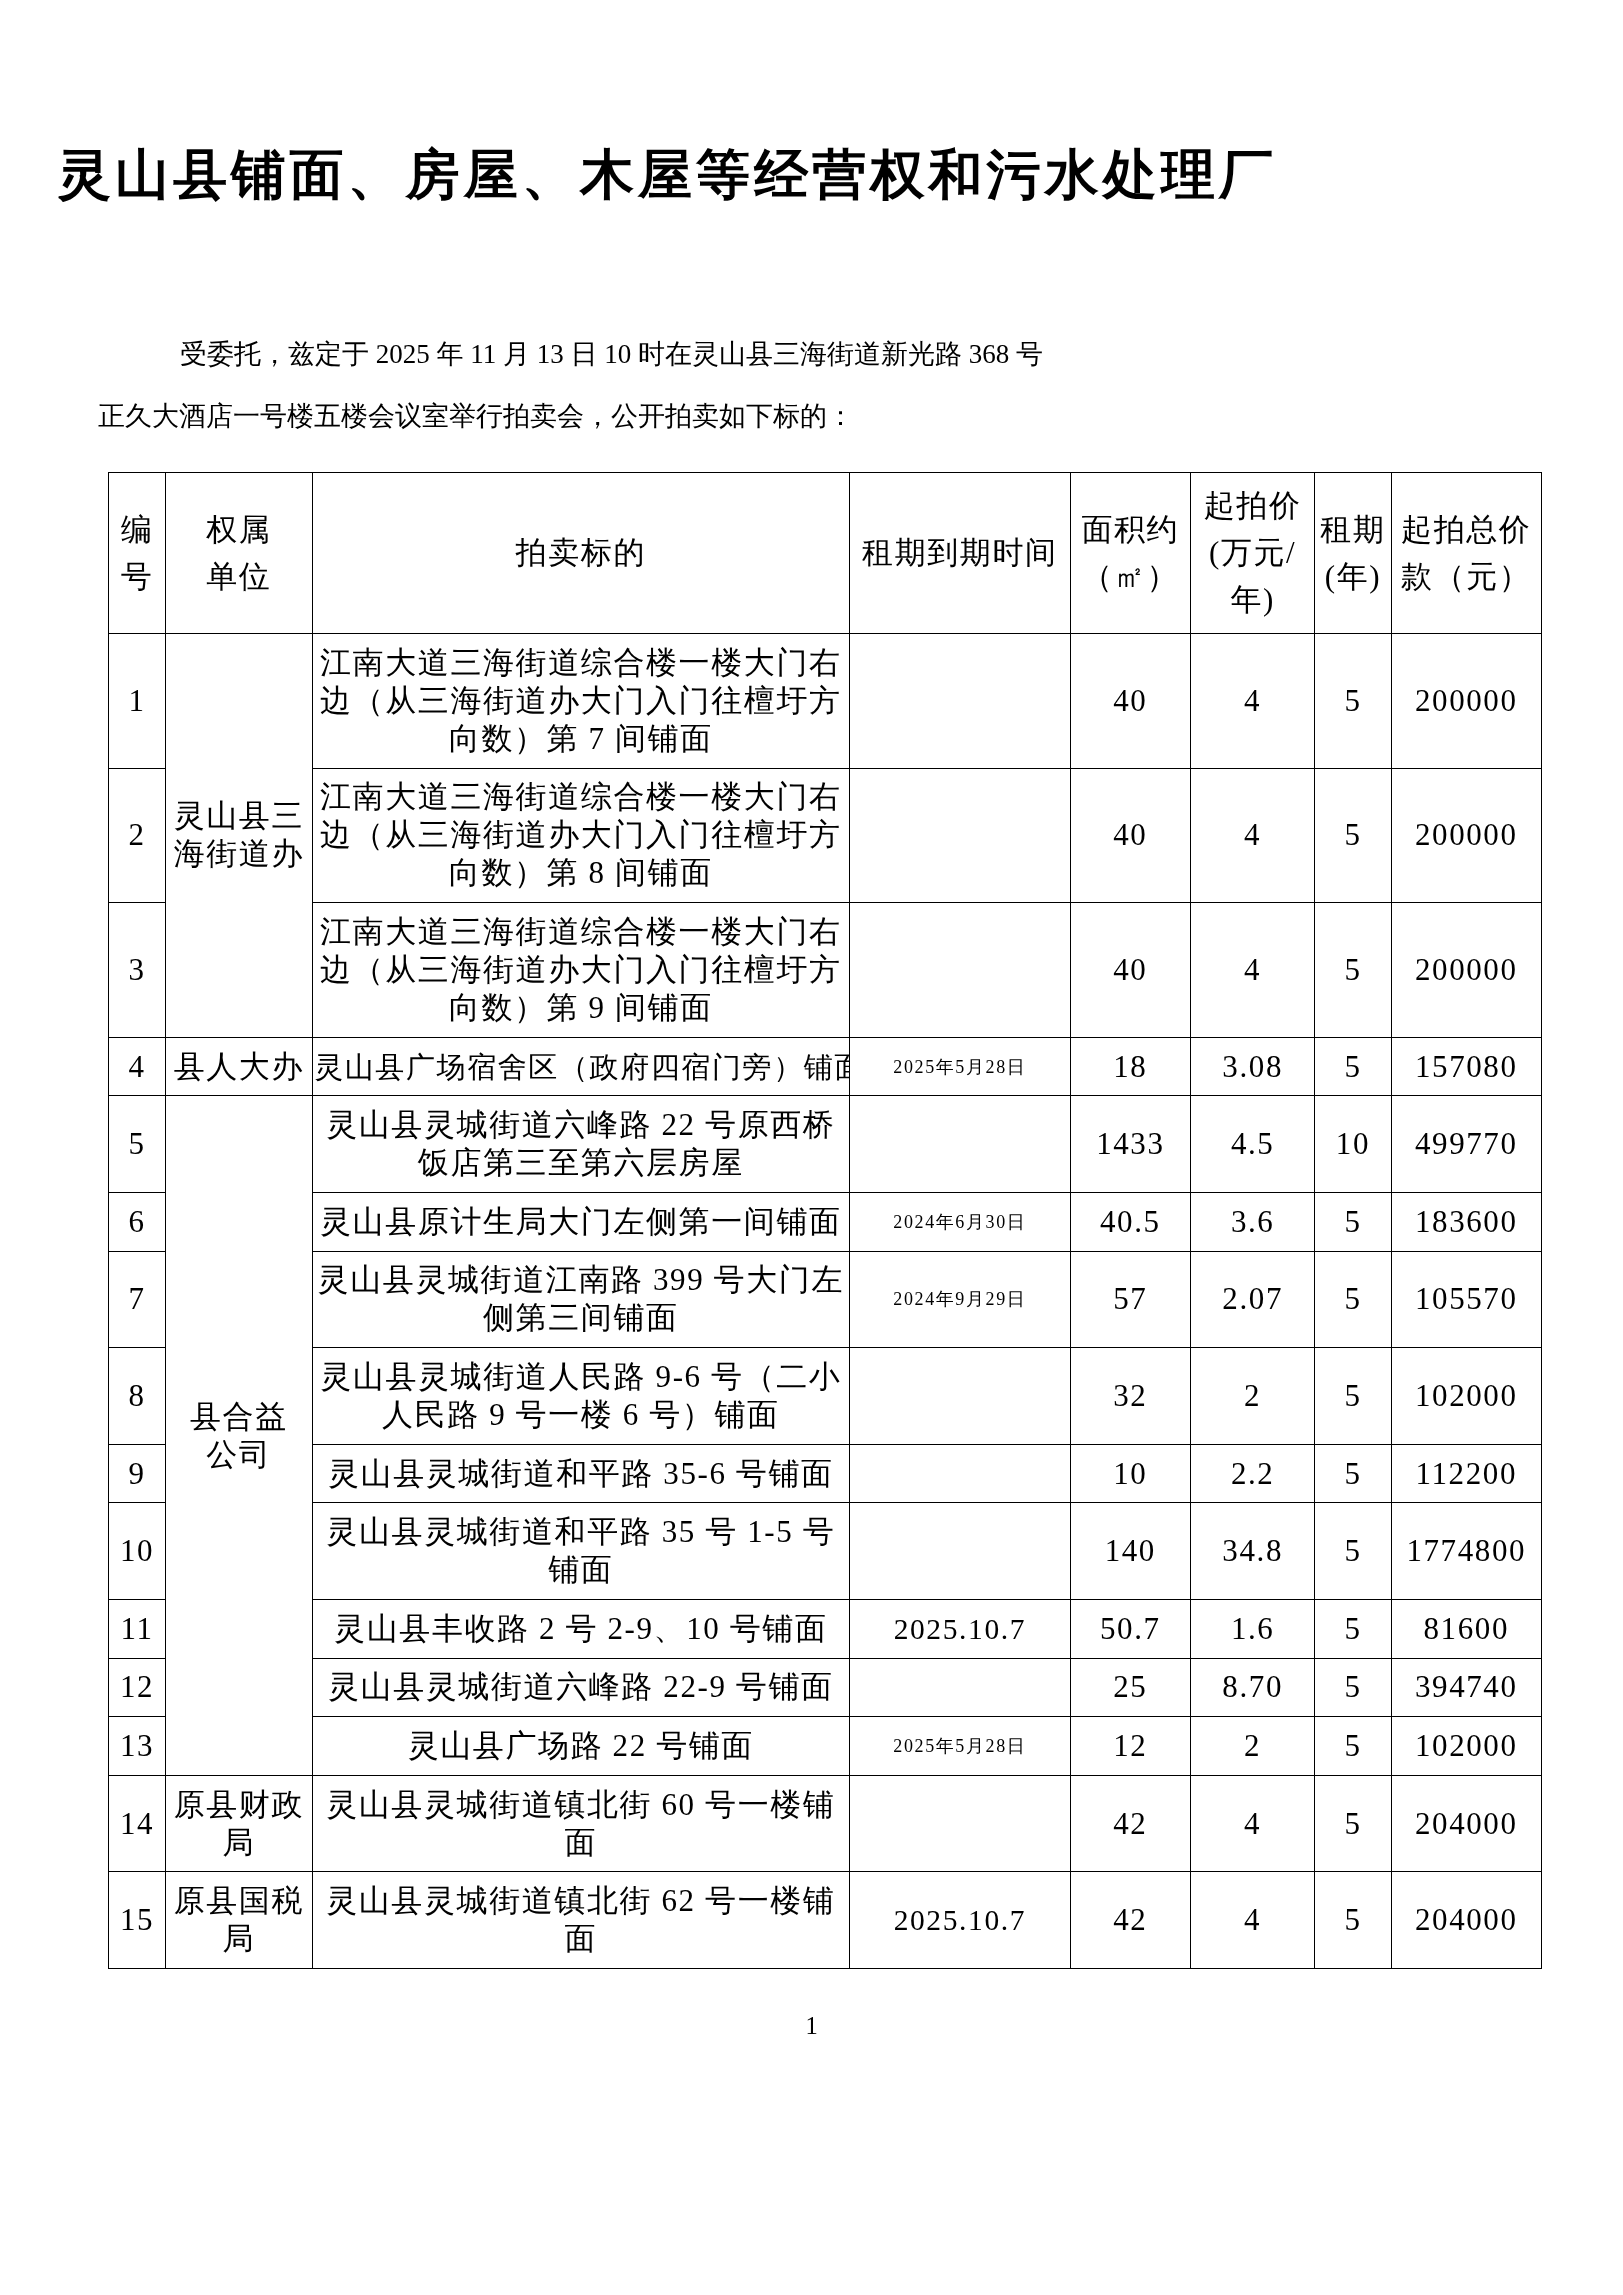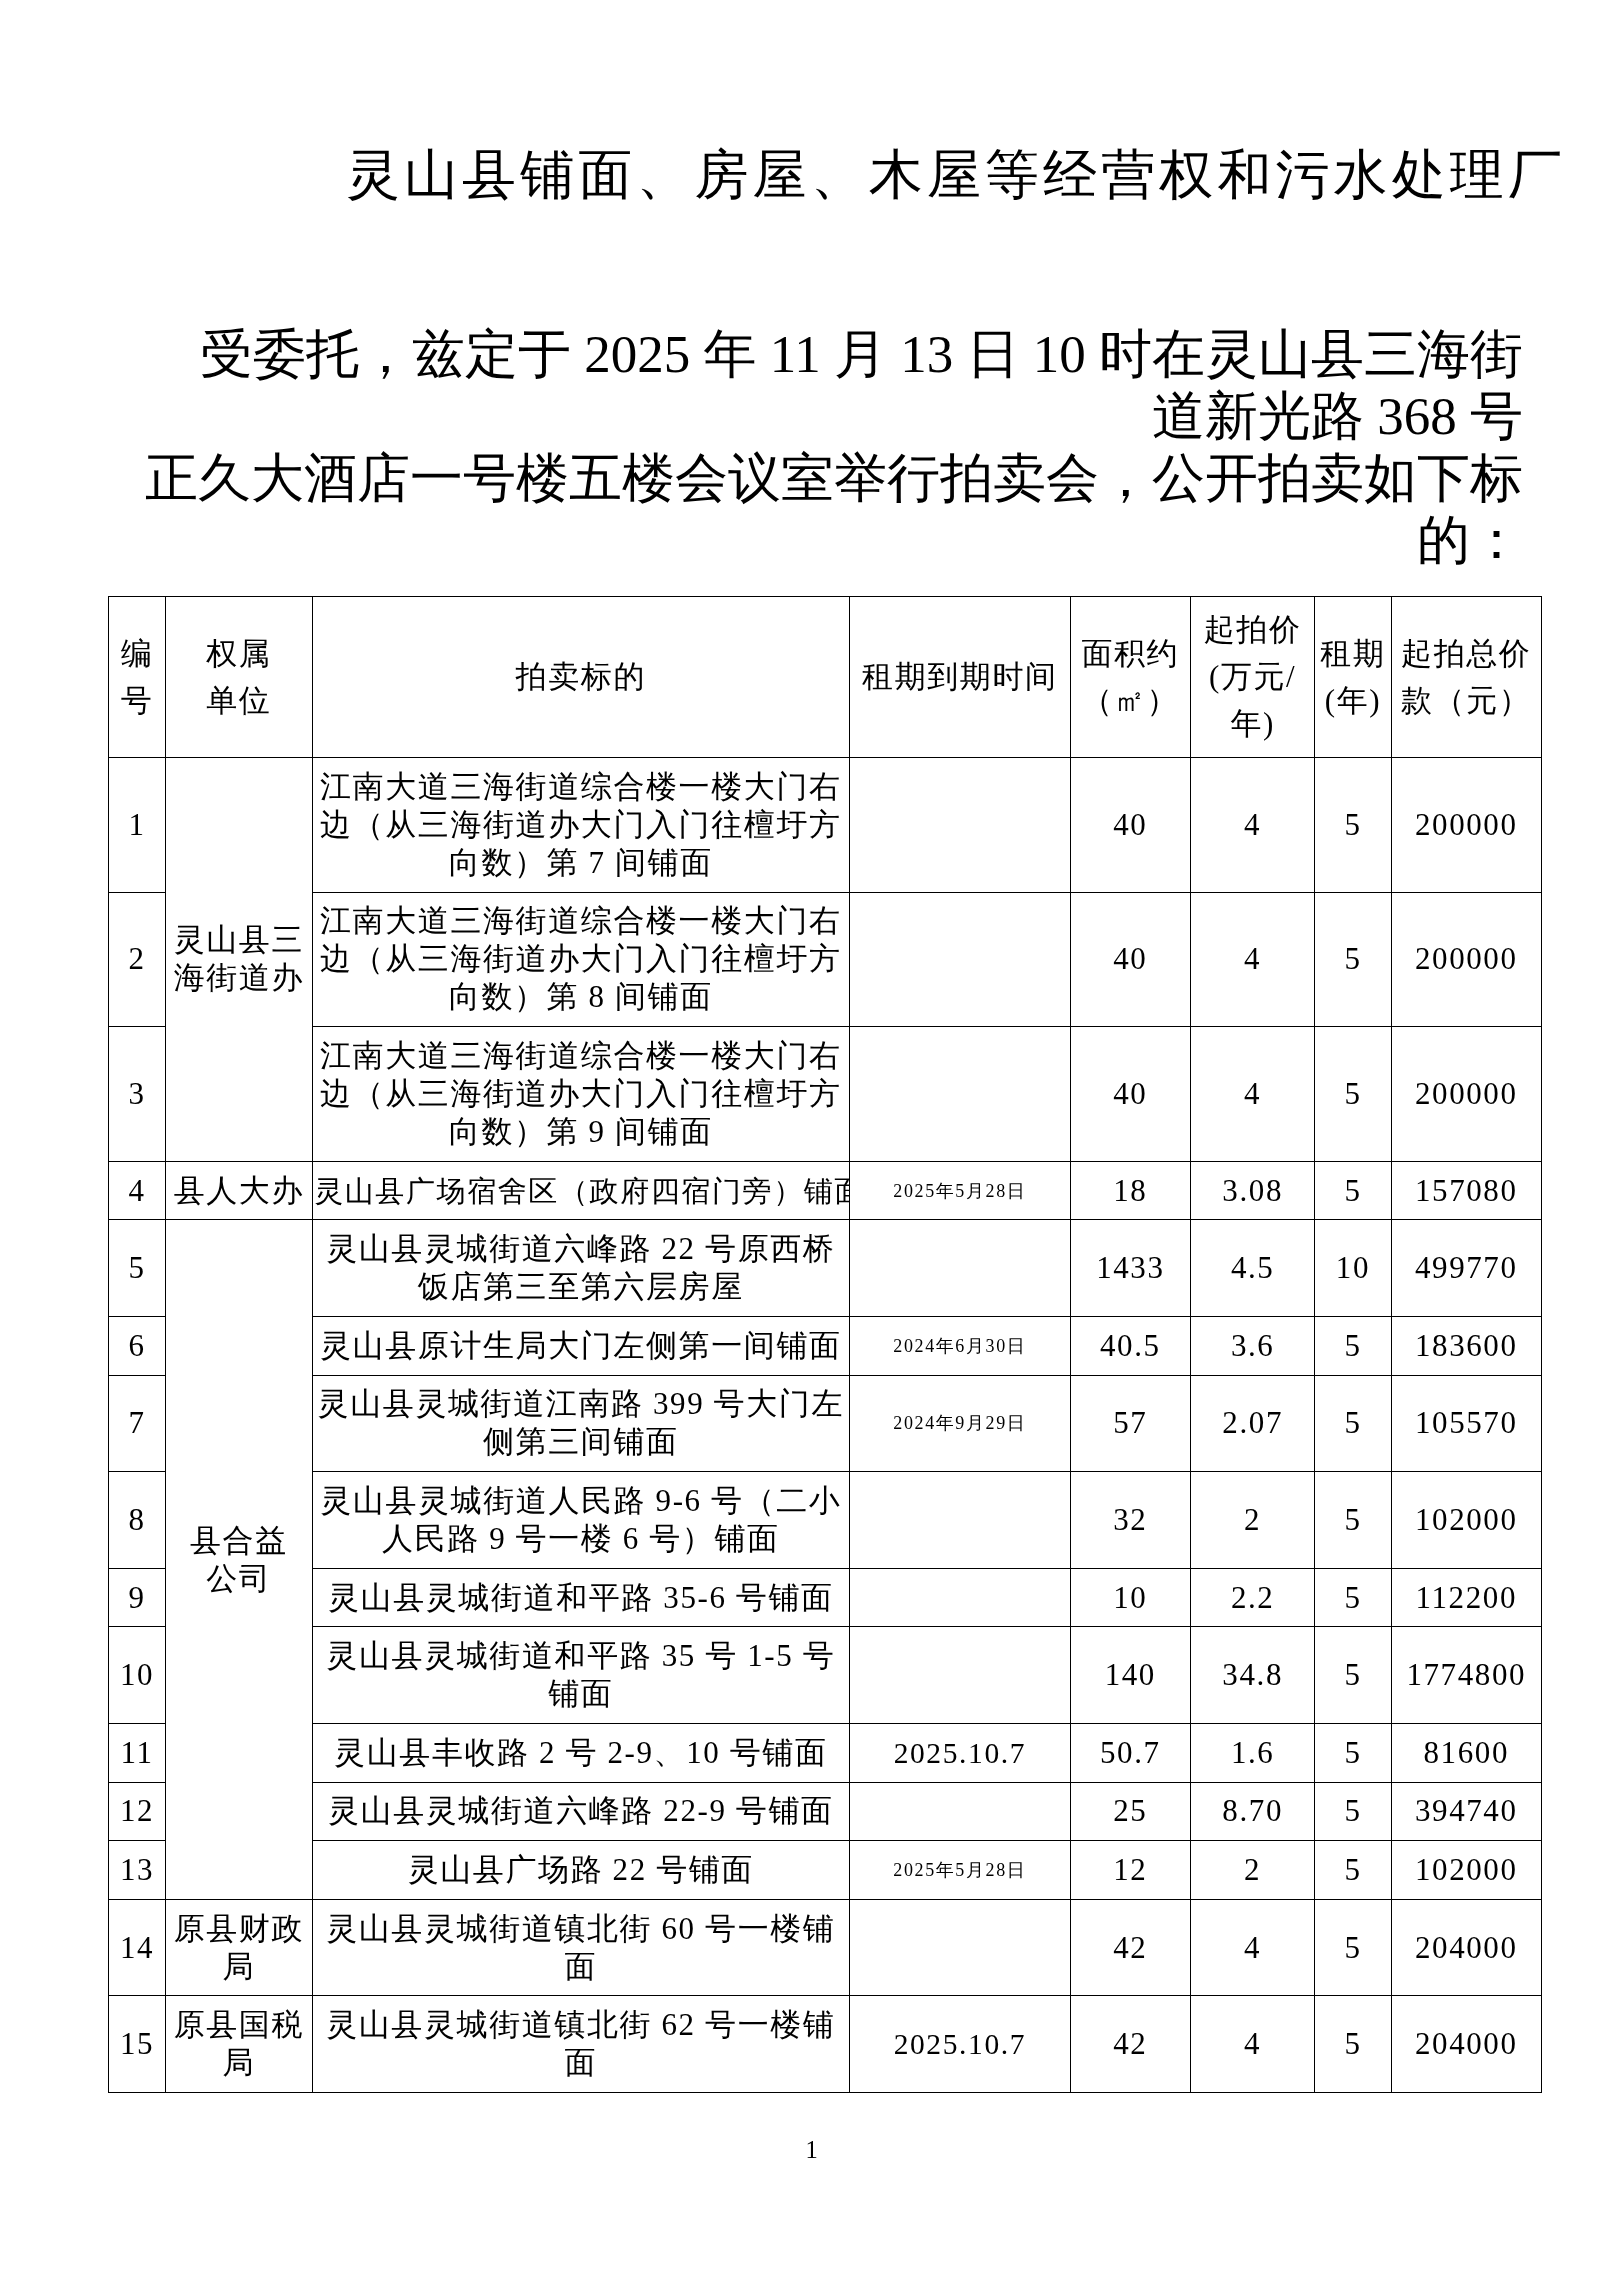--- a/index.html
+++ b/index.html
@@ -3,31 +3,30 @@
 <meta charset="utf-8">
 <style>
   html,body{margin:0;padding:0;}
   body{
     width:1623px;height:2295px;overflow:hidden;
     background:#ffffff;color:#000;
     font-family:"Liberation Serif","DejaVu Serif",serif;
   }
   .doc-title{
     margin:131px 57px 0 57px;
-    text-align:right;
+    text-align:left;
     font-family:"Liberation Sans","DejaVu Sans",sans-serif;
-    font-weight:400;
+    font-weight:700;
     font-size:54px;
     line-height:87px;
     letter-spacing:4.1px;
   }
   .intro{
     margin:105px 100px 0 98px;
-    font-size:53px;
-    text-align:right;
+    font-size:27px;
   }
   .para-line{line-height:62px;}
   .para-line.indent{text-indent:82px;}
   table.auction{
     margin:24.5px 0 0 108px;
     border-collapse:collapse;
     table-layout:fixed;
     width:1434px;
     font-size:31px;
   }

